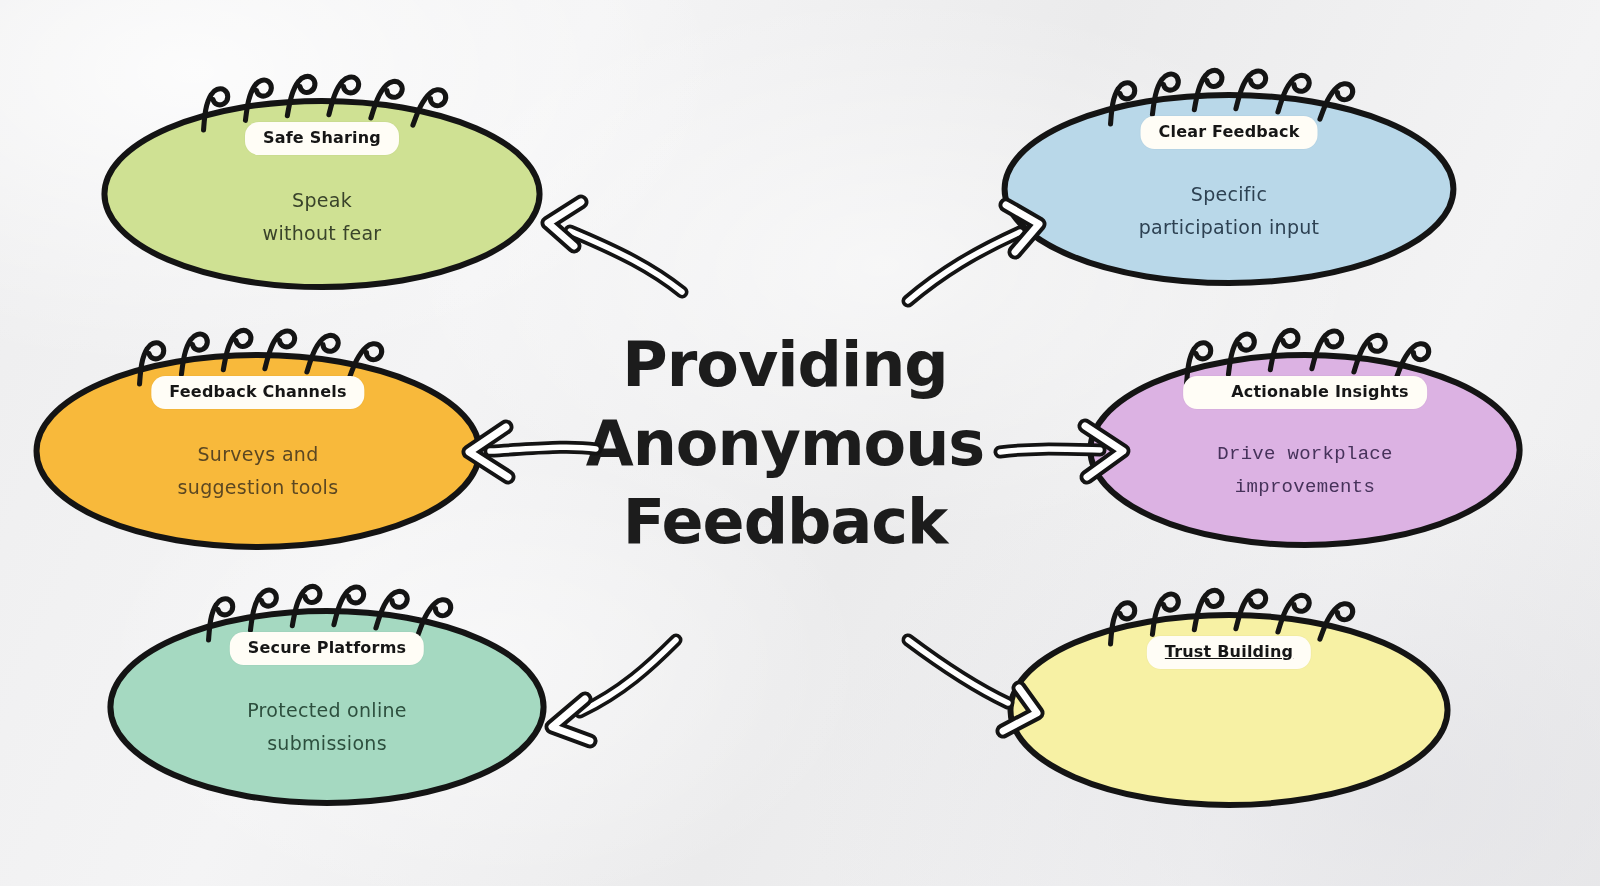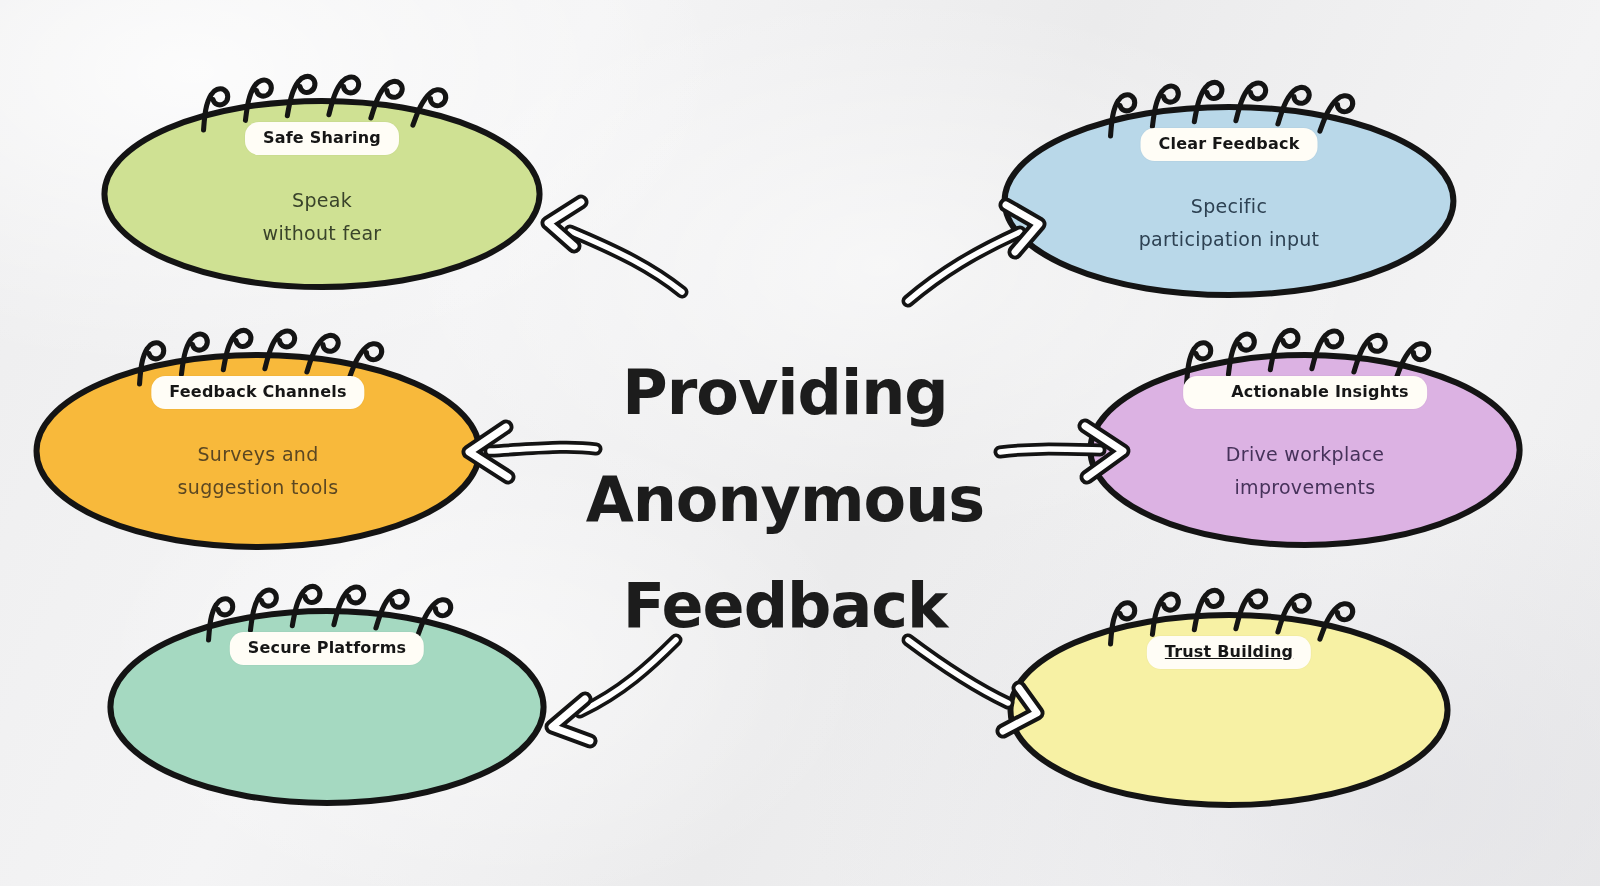--- a/index.html
+++ b/index.html
@@ -30,21 +30,21 @@
     box-shadow:0 0 0 1px rgba(0,0,0,0.02);
   }
   .desc{
     position:absolute;top:88px;left:0;width:100%;text-align:center;z-index:4;
     font-size:19px;font-weight:500;line-height:1.72;letter-spacing:.3px;
   }
   .center-title{
     position:absolute;left:555px;top:326px;width:460px;text-align:center;z-index:2;
     font-weight:800;font-size:62px;line-height:1.27;letter-spacing:-1px;color:#1c1c1c;
   }
-  .center-title span{display:block;margin-top:28px;}
+  .center-title span{display:block;}
   svg.arrows{position:absolute;left:0;top:0;width:1600px;height:886px;z-index:6;pointer-events:none;}
   .arrows path{fill:none;stroke-linecap:round;stroke-linejoin:round;}
   .arrows .blk{stroke:#141414;}
   .arrows .wht{stroke:#ffffff;}
 </style>
 </head>
 <body>
 
 <svg width="0" height="0" style="position:absolute">
   <defs>
@@ -86,21 +86,21 @@
     </div>
     <div class="pill" style="background: rgb(255, 253, 246);">
       <span>Safe Sharing</span>
     </div>
     <div class="desc" style="color: rgb(57, 67, 42); text-align: center;">
       <div>Speak</div>
       <div>without fear</div>
     </div>
   </div>
 
-  <div class="bubble" style="left:1000px;top:102px;width:458px;height:198px;">
+  <div class="bubble" style="left:1000px;top:90px;width:458px;height:198px;">
     <svg class="eshape">
       <ellipse cx="50%" cy="50%" rx="49%" ry="47.5%" stroke="#141414" stroke-width="6" fill="#b9d8e9"></ellipse>
     </svg>
     <div class="coil">
       <svg class="loop" viewBox="0 0 30 38">
           <use href="#coilpath"></use>
         </svg>
       <svg class="loop" viewBox="0 0 30 38">
           <use href="#coilpath"></use>
         </svg>
@@ -179,21 +179,21 @@
       <svg class="loop" viewBox="0 0 30 38">
           <use href="#coilpath"></use>
         </svg>
       <svg class="loop" viewBox="0 0 30 38">
           <use href="#coilpath"></use>
         </svg>
     </div>
     <div class="pill" style="background: rgb(255, 253, 246); padding-left: 48px;">
       <span>Actionable Insights</span>
     </div>
-    <div class="desc" style="color: rgb(70, 50, 90);">
+    <div class="desc" style="color: rgb(70, 50, 90); font-family: Liberation Mono, monospace;">
       <div>Drive workplace</div>
       <div>improvements</div>
     </div>
   </div>
 
   <div class="bubble" style="left:106px;top:606px;width:442px;height:202px;">
     <svg class="eshape">
       <ellipse cx="50%" cy="50%" rx="49%" ry="47.5%" stroke="#141414" stroke-width="6" fill="#a5d9c1"></ellipse>
     </svg>
     <div class="coil">
@@ -211,20 +211,24 @@
         </svg>
       <svg class="loop" viewBox="0 0 30 38">
           <use href="#coilpath"></use>
         </svg>
       <svg class="loop" viewBox="0 0 30 38">
           <use href="#coilpath"></use>
         </svg>
     </div>
     <div class="pill" style="background: rgb(255, 253, 246);">
       <span>Secure Platforms</span>
+    </div>
+    <div class="desc" style="color: rgb(45, 79, 62);">
+      <div>Protected online</div>
+      <div>submissions</div>
     </div>
   </div>
 
   <div class="bubble" style="left:1006px;top:610px;width:446px;height:200px;">
     <svg class="eshape">
       <ellipse cx="50%" cy="50%" rx="49%" ry="47.5%" stroke="#141414" stroke-width="6" fill="#f7f1a4"></ellipse>
     </svg>
     <div class="coil">
       <svg class="loop" viewBox="0 0 30 38">
           <use href="#coilpath"></use>

